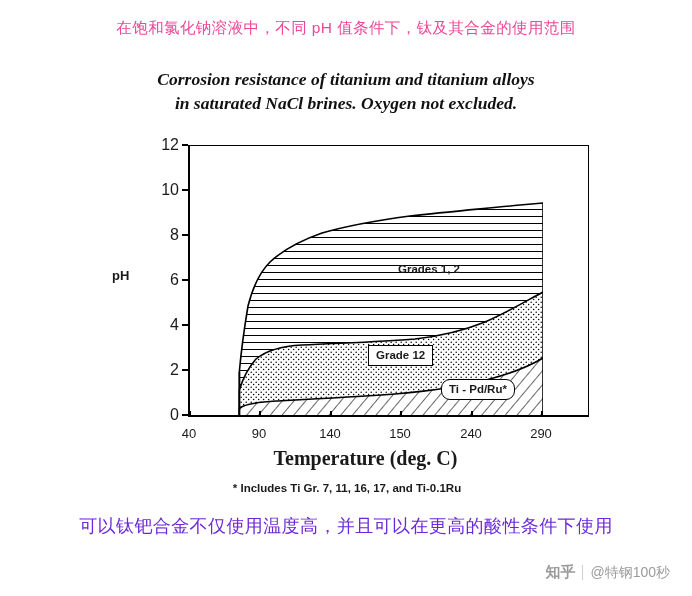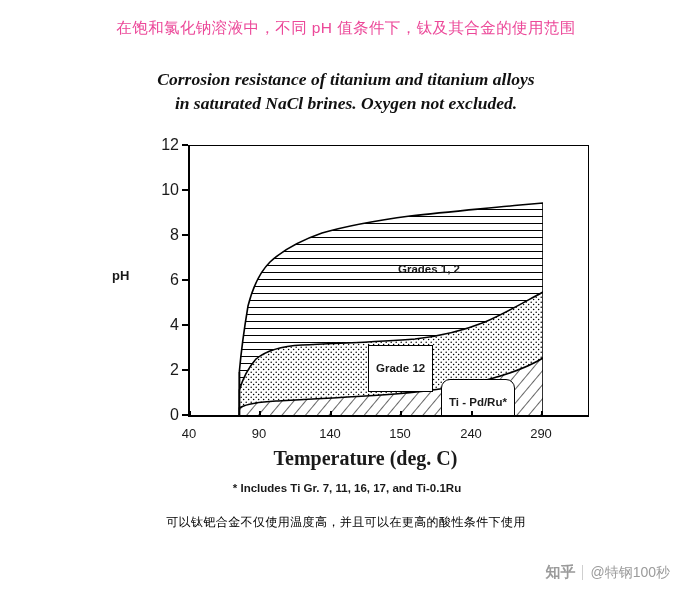--- a/index.html
+++ b/index.html
@@ -122,21 +122,21 @@
     position: absolute;
     left: 0; top: 0; width: 355px; height: 272px;
   }
   .region-label {
     position: absolute;
     background: #ffffff;
     border: 1px solid #000;
     font-size: 11.5px;
     font-weight: bold;
     font-family: "Liberation Sans", sans-serif;
-    padding: 16px 7px;
+    padding: 3px 7px;
     white-space: nowrap;
     line-height: 1.1;
   }
   .region-label.nobox {
     border: none;
     background: transparent;
     padding: 0;
   }
   .footnote {
     position: absolute;
@@ -147,22 +147,22 @@
     font-size: 11.5px;
     font-weight: bold;
     font-family: "Liberation Sans", sans-serif;
   }
   .caption-bottom {
     position: absolute;
     top: 514px;
     left: 0;
     width: 692px;
     text-align: center;
-    font-size: 12px;
-    color: #000000;
+    font-size: 18px;
+    color: #6d28d9;
     letter-spacing: 0.4px;
   }
   .watermark {
     position: absolute;
     right: 22px;
     bottom: 14px;
     display: flex;
     align-items: center;
     gap: 7px;
     color: #9b9b9b;

